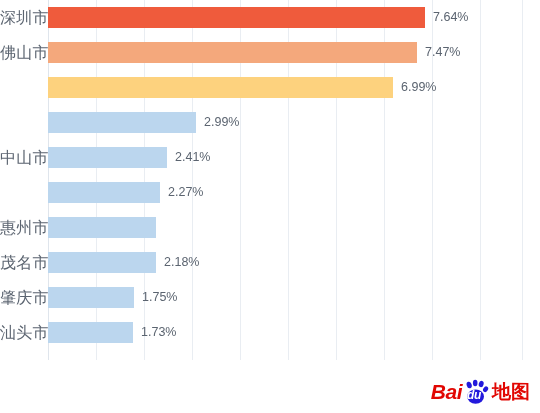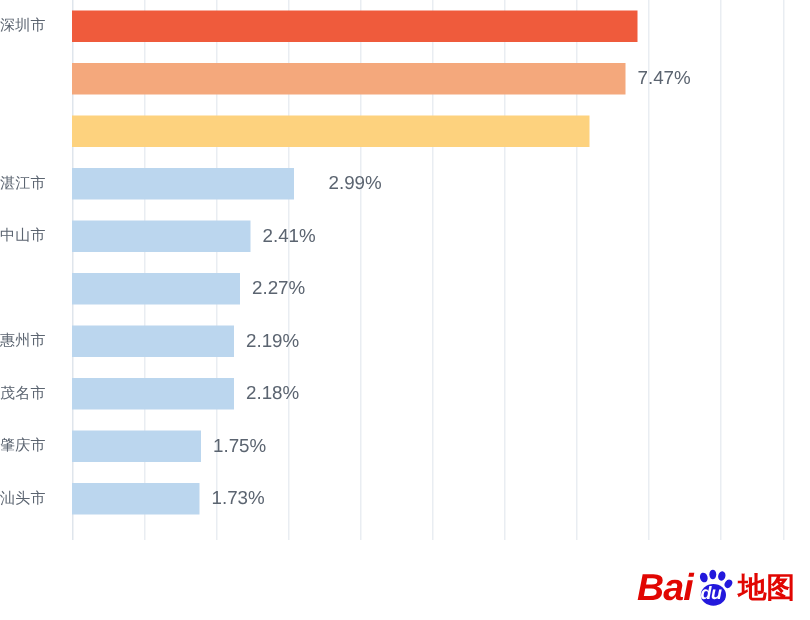--- a/index.html
+++ b/index.html
@@ -50,21 +50,21 @@
   }
 
   .cat-label {
     position: absolute;
     left: -48px;
     top: 0;
     width: 42px;
     height: 35px;
     line-height: 35px;
     text-align: left;
-    font-size: 10px;
+    font-size: 16px;
     color: #5b6470;
     white-space: nowrap;
     letter-spacing: 0.2px;
   }
 
   .bar {
     position: absolute;
     left: 0;
     top: 7px;
     height: 21px;
@@ -87,21 +87,21 @@
     bottom: 8px;
     height: 26px;
     display: flex;
     align-items: center;
     gap: 1px;
   }
   #wm-bai {
     font-family: "Liberation Sans", "DejaVu Sans", sans-serif;
     font-weight: bold;
     font-style: italic;
-    font-size: 25px;
+    font-size: 21px;
     color: #e10602;
     letter-spacing: -0.5px;
   }
   #wm-paw {
     position: relative;
     width: 26px;
     height: 26px;
   }
   #wm-du {
     position: absolute;
@@ -140,46 +140,47 @@
         <div class="gridline" style="left: 288px; background: rgb(233, 237, 242);"></div>
         <div class="gridline" style="left: 336px; background: rgb(233, 237, 242);"></div>
         <div class="gridline" style="left: 384px; background: rgb(233, 237, 242);"></div>
         <div class="gridline" style="left: 432px; background: rgb(233, 237, 242);"></div>
         <div class="gridline" style="left: 474px; background: rgb(233, 237, 242);"></div>
       </div>
     <div id="bars">
         <div class="bar-row" style="top: 0px;">
           <div class="cat-label">深圳市</div>
           <div class="bar" style="width: 377px; background: rgb(239, 91, 60);"></div>
+          <div class="bar-value" style="left: 385px;">7.64%</div>
         </div>
         <div class="bar-row" style="top: 35px;">
+          <div class="cat-label">佛山市</div>
           <div class="bar" style="width: 369px; background: rgb(244, 168, 124);"></div>
           <div class="bar-value" style="left: 377px;">7.47%</div>
         </div>
         <div class="bar-row" style="top: 70px;">
           <div class="bar" style="width: 345px; background: rgb(253, 210, 126);"></div>
+          <div class="bar-value" style="left: 353px;">6.99%</div>
         </div>
         <div class="bar-row" style="top: 105px;">
-          <div class="cat-label">湛江市</div>
           <div class="bar" style="width: 148px; background: rgb(187, 214, 238);"></div>
-          <div class="bar-value" style="left: 156px; margin-left: 15px;">2.99%</div>
+          <div class="bar-value" style="left: 156px;">2.99%</div>
         </div>
         <div class="bar-row" style="top: 140px;">
           <div class="cat-label">中山市</div>
           <div class="bar" style="width: 119px; background: rgb(187, 214, 238);"></div>
           <div class="bar-value" style="left: 127px;">2.41%</div>
         </div>
         <div class="bar-row" style="top: 175px;">
           <div class="bar" style="width: 112px; background: rgb(187, 214, 238);"></div>
           <div class="bar-value" style="left: 120px;">2.27%</div>
         </div>
         <div class="bar-row" style="top: 210px;">
           <div class="cat-label">惠州市</div>
           <div class="bar" style="width: 108px; background: rgb(187, 214, 238);"></div>
-          <div class="bar-value" style="left: 116px;">2.19%</div>
         </div>
         <div class="bar-row" style="top: 245px;">
           <div class="cat-label">茂名市</div>
           <div class="bar" style="width: 108px; background: rgb(187, 214, 238);"></div>
           <div class="bar-value" style="left: 116px;">2.18%</div>
         </div>
         <div class="bar-row" style="top: 280px;">
           <div class="cat-label">肇庆市</div>
           <div class="bar" style="width: 86px; background: rgb(187, 214, 238);"></div>
           <div class="bar-value" style="left: 94px;">1.75%</div>

